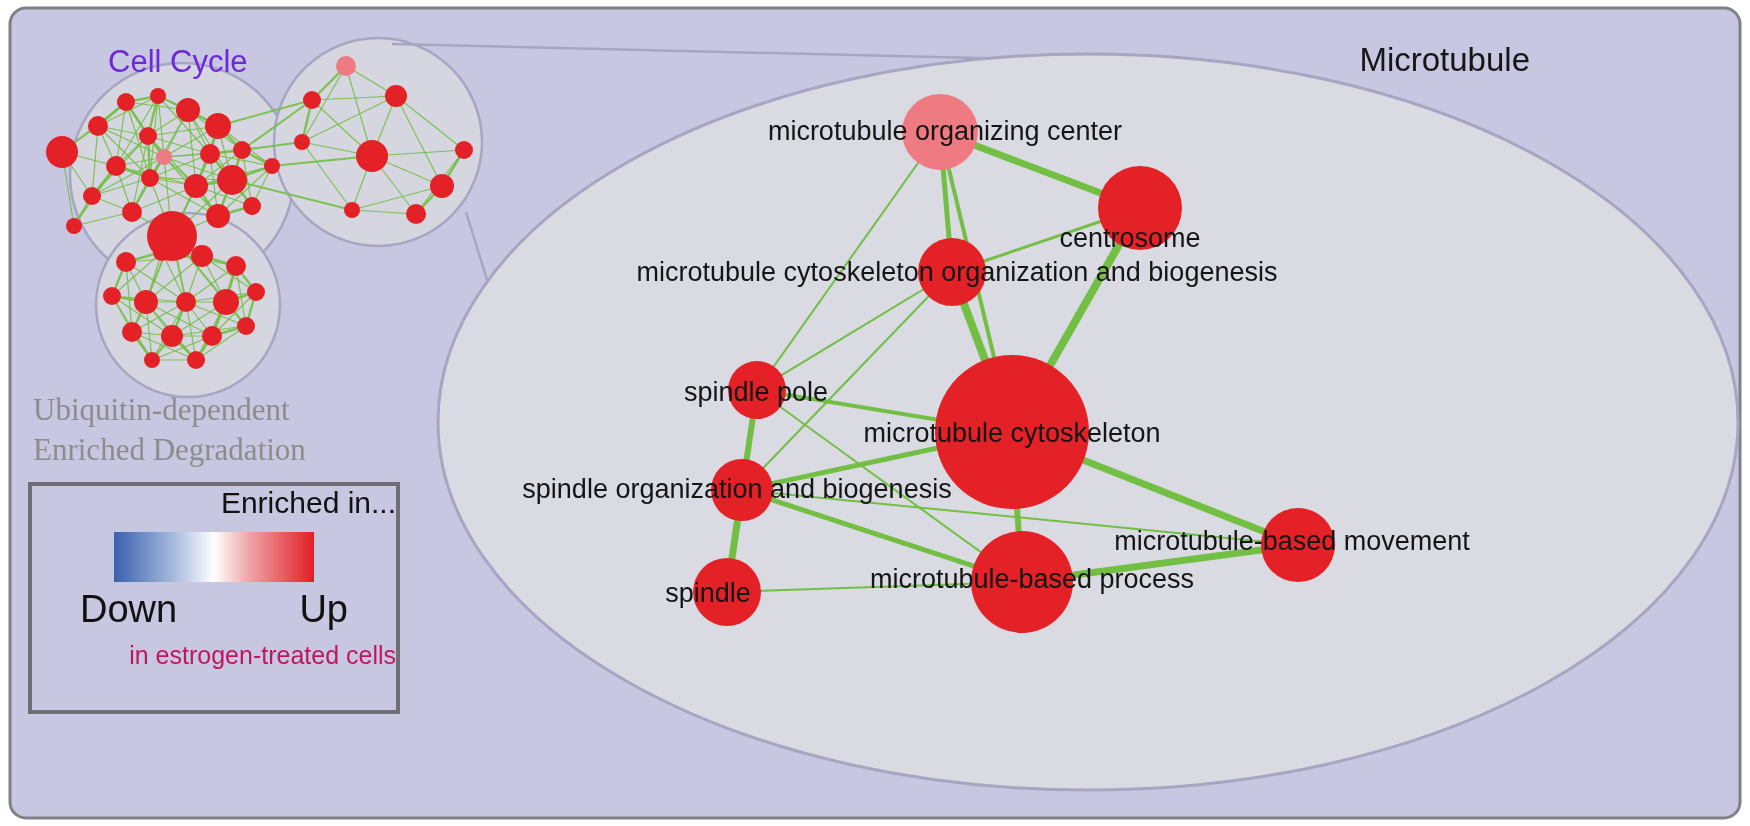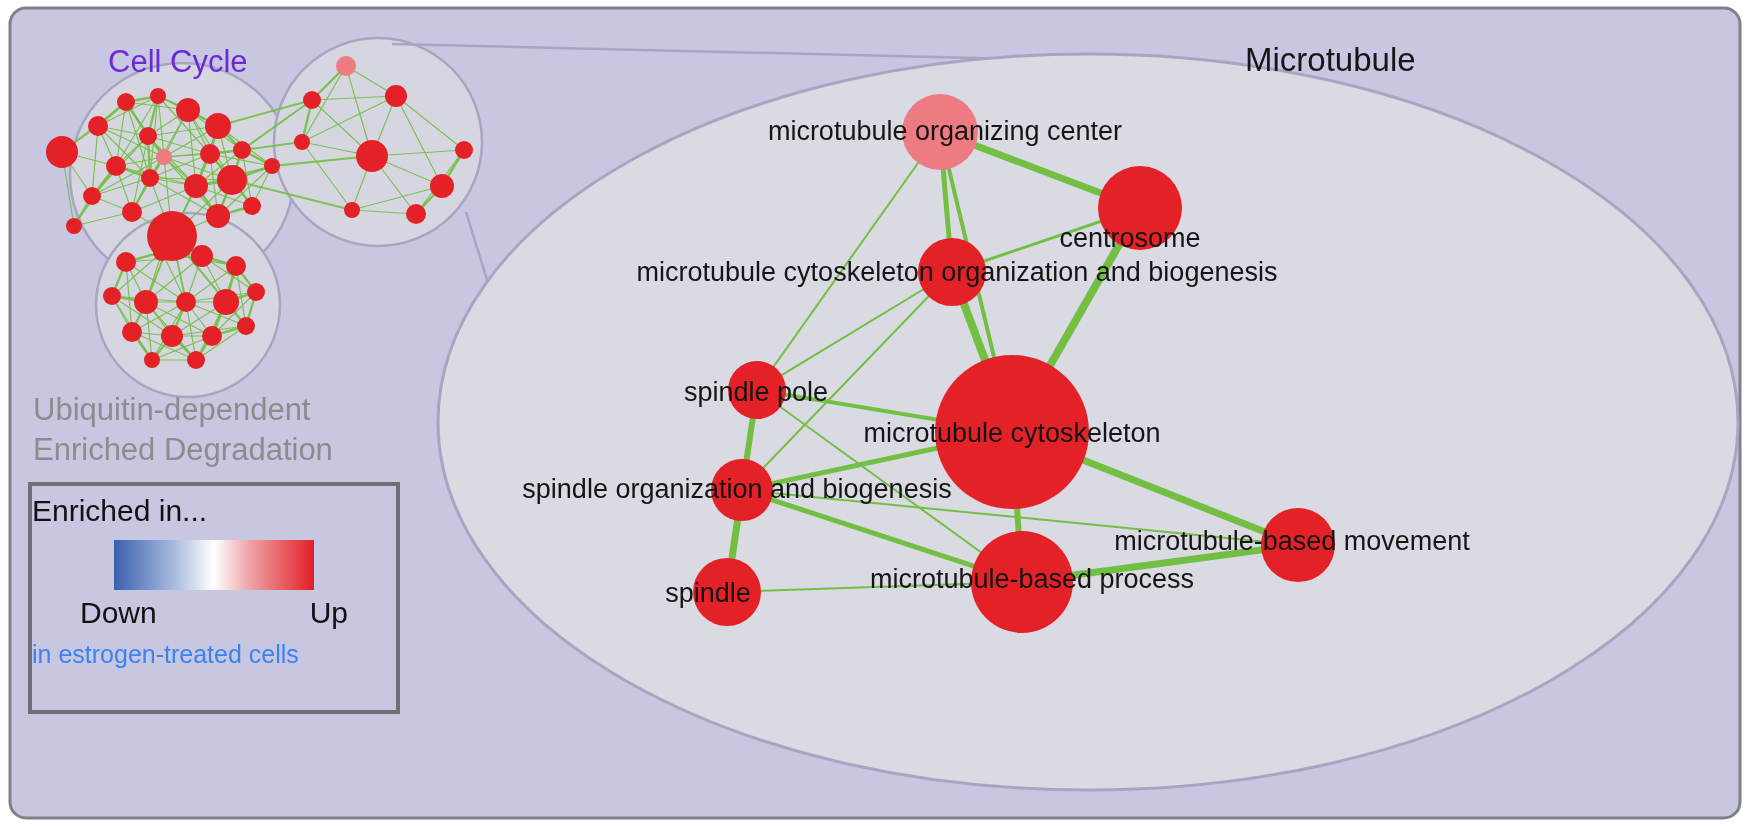--- a/index.html
+++ b/index.html
@@ -1,26 +1,26 @@
 <!DOCTYPE html>
 <html><head>
 <meta charset="utf-8">
 <style>
   html,body{margin:0;padding:0;background:#ffffff;font-family:"Liberation Sans",sans-serif;}
   .stage{position:relative;width:1750px;height:826px;overflow:hidden;background:#ffffff;}
   .stage svg{position:absolute;left:0;top:0;}
   .overlay{position:absolute;pointer-events:none;}
   .label-cellcycle{left:108px;top:44px;font-size:31px;color:#6d28d9;}
-  .label-ubiquitin{left:33px;top:390px;font-size:31px;color:#8c8c8c;line-height:1.28;}
-  .detail-title{left:1245px;top:40px;width:285px;text-align:left;font-size:33px;color:#161616;line-height:1.2;}
-  .legend{left:28px;top:482px;width:372px;height:232px;border:4px solid #6e6e74;box-sizing:border-box;text-align:left;padding-top:8px;background:transparent;}
+  .label-ubiquitin{left:33px;top:390px;font-size:31px;color:#8c8c8c;line-height:1.28;font-family:Liberation Serif, serif;}
+  .detail-title{left:1245px;top:40px;width:285px;text-align:right;font-size:33px;color:#161616;line-height:1.2;}
+  .legend{left:28px;top:482px;width:372px;height:232px;border:4px solid #6e6e74;box-sizing:border-box;text-align:right;padding-top:0;background:transparent;}
   .legend-title{font-size:30px;color:#111111;}
   .legend-gradient{width:200px;height:50px;margin:12px auto 6px auto;}
-  .legend-row{display:flex;justify-content:space-between;width:268px;margin:0 auto 8px auto;font-size:30px;color:#111111;}
-  .legend-sub{font-size:25px;color:#3b82f6;line-height:1.3;}
+  .legend-row{display:flex;justify-content:space-between;width:268px;margin:0 auto 8px auto;font-size:38px;color:#111111;}
+  .legend-sub{font-size:25px;color:#be185d;line-height:1.3;}
 </style>
 </head>
 <body>
 
 <div class="stage">
 
   <svg id="diagram" width="1750" height="826">
     <rect id="frame" x="10" y="8" width="1730" height="810" rx="16" fill="#c7c7e1" stroke="#808088" stroke-width="3"></rect>
     <g id="g-clusters">
         <circle cx="182" cy="175" r="112" fill="#d6d6e0" stroke="#a6a6c2" stroke-width="2.5"></circle>

